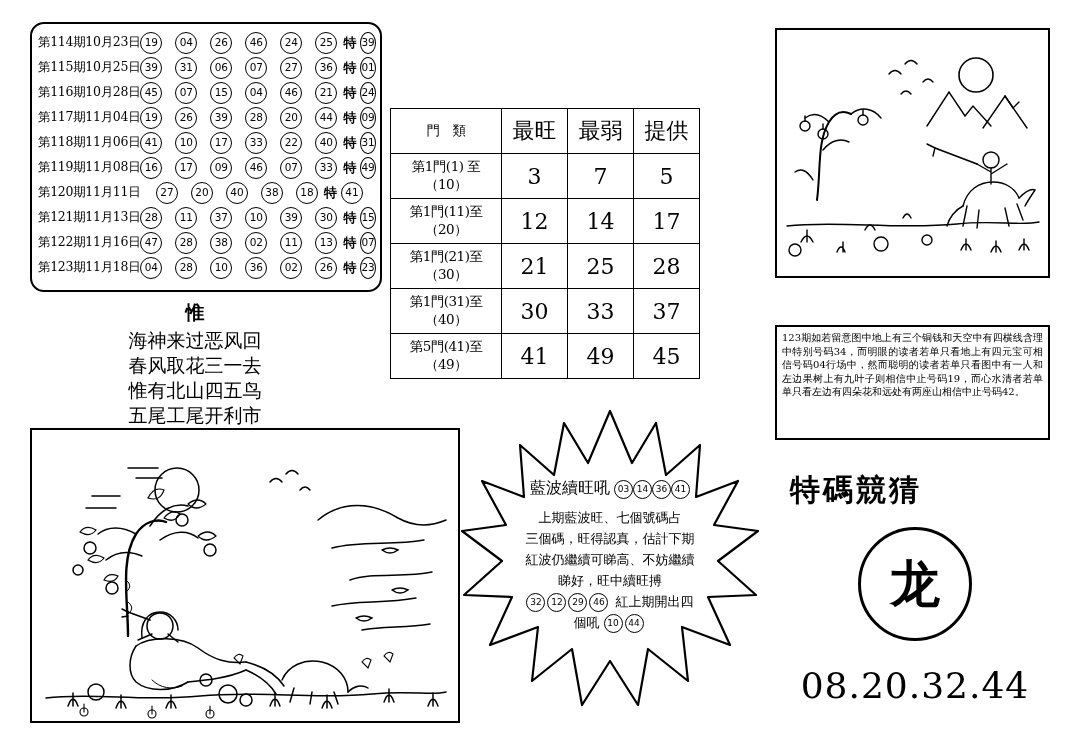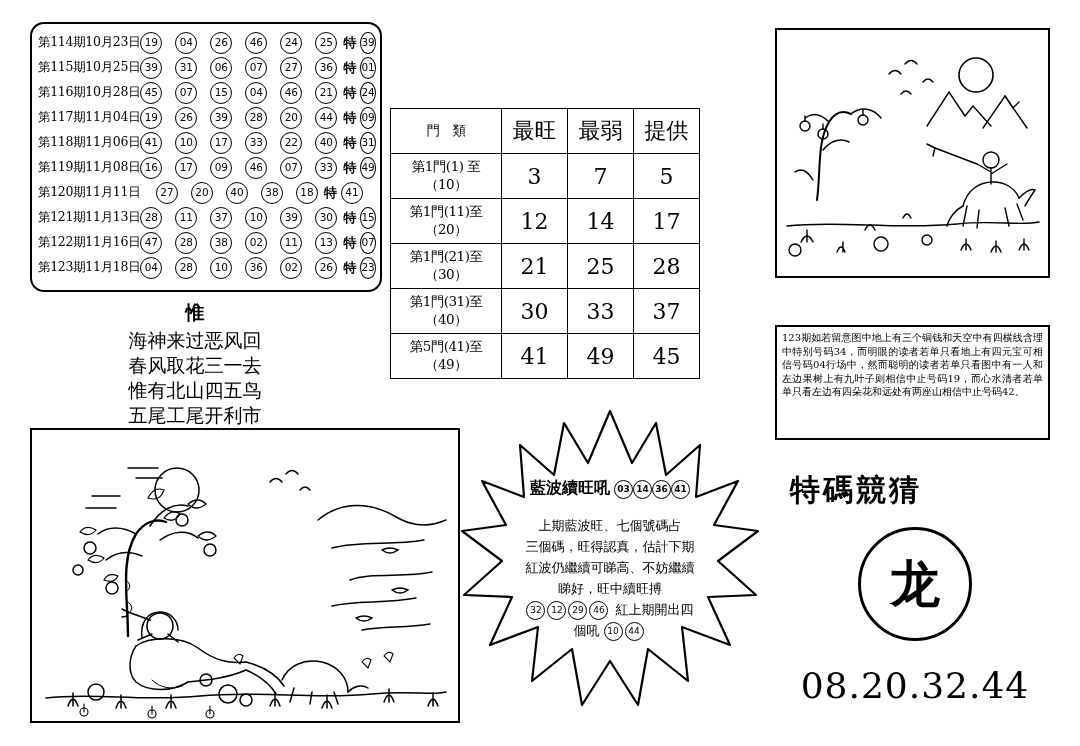--- a/index.html
+++ b/index.html
@@ -101,22 +101,22 @@
   .star-wrap{
     position:absolute;left:460px;top:405px;width:300px;height:330px;
   }
   .star-text{
     position:absolute;left:0;top:0;width:300px;height:330px;
     display:flex;flex-direction:column;align-items:center;
     padding-top:72px;box-sizing:border-box;
     font-family:"DejaVu Serif","Liberation Serif",serif;
   }
   .star-head{
-    font-size:16px;font-weight:bold;display:flex;align-items:flex-end;gap:4px;
-    margin-bottom:16px;
+    font-size:16px;font-weight:normal;display:flex;align-items:flex-end;gap:4px;
+    margin-bottom:8px;
   }
   .mini-ball{
     width:17px;height:17px;border:1px solid #000;border-radius:50%;
     font-size:9px;line-height:16px;text-align:center;
     font-family:"DejaVu Sans","Liberation Sans",sans-serif;
     display:inline-block;
   }
   .star-line{font-size:13px;line-height:21px;text-align:center;}
   .star-line .inline-balls{display:inline-flex;gap:2px;vertical-align:middle;margin-right:3px;}
 

